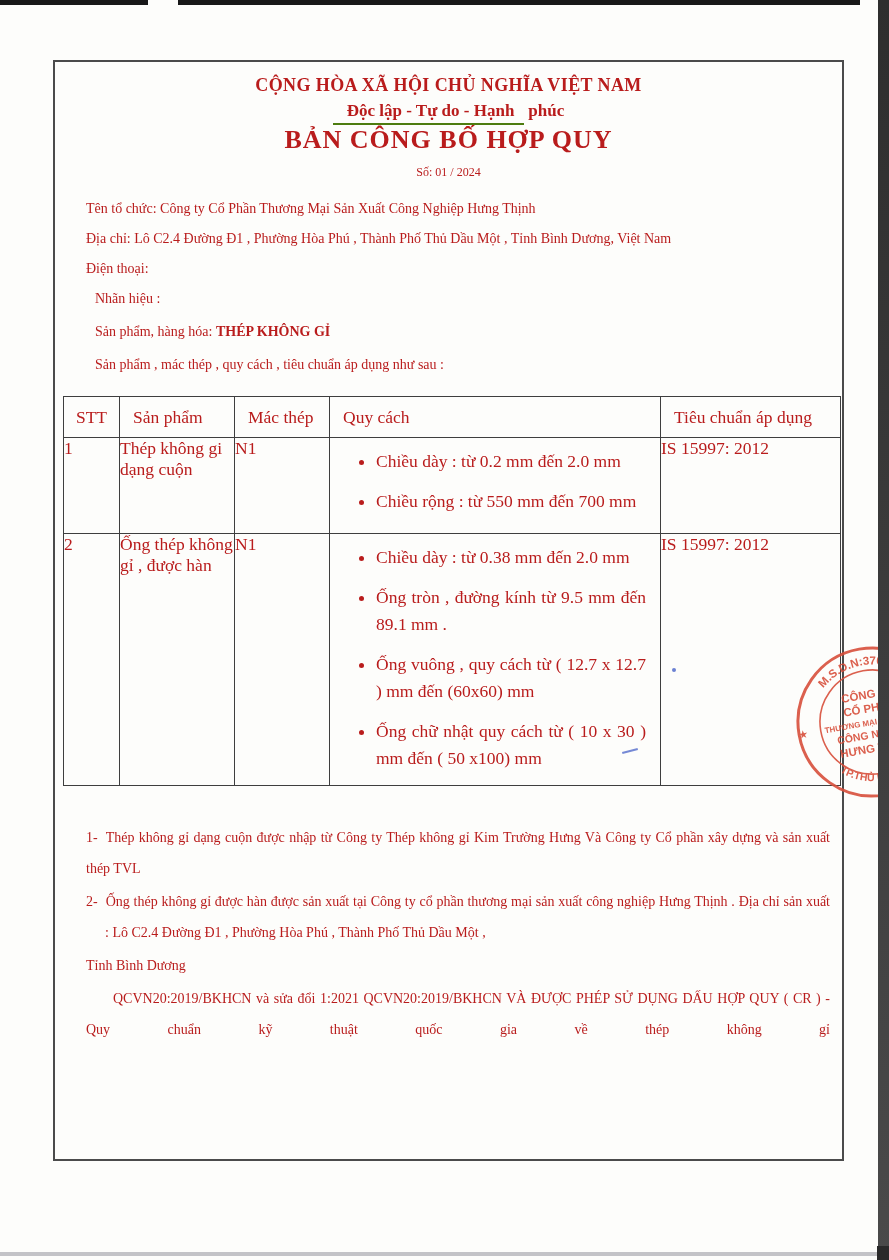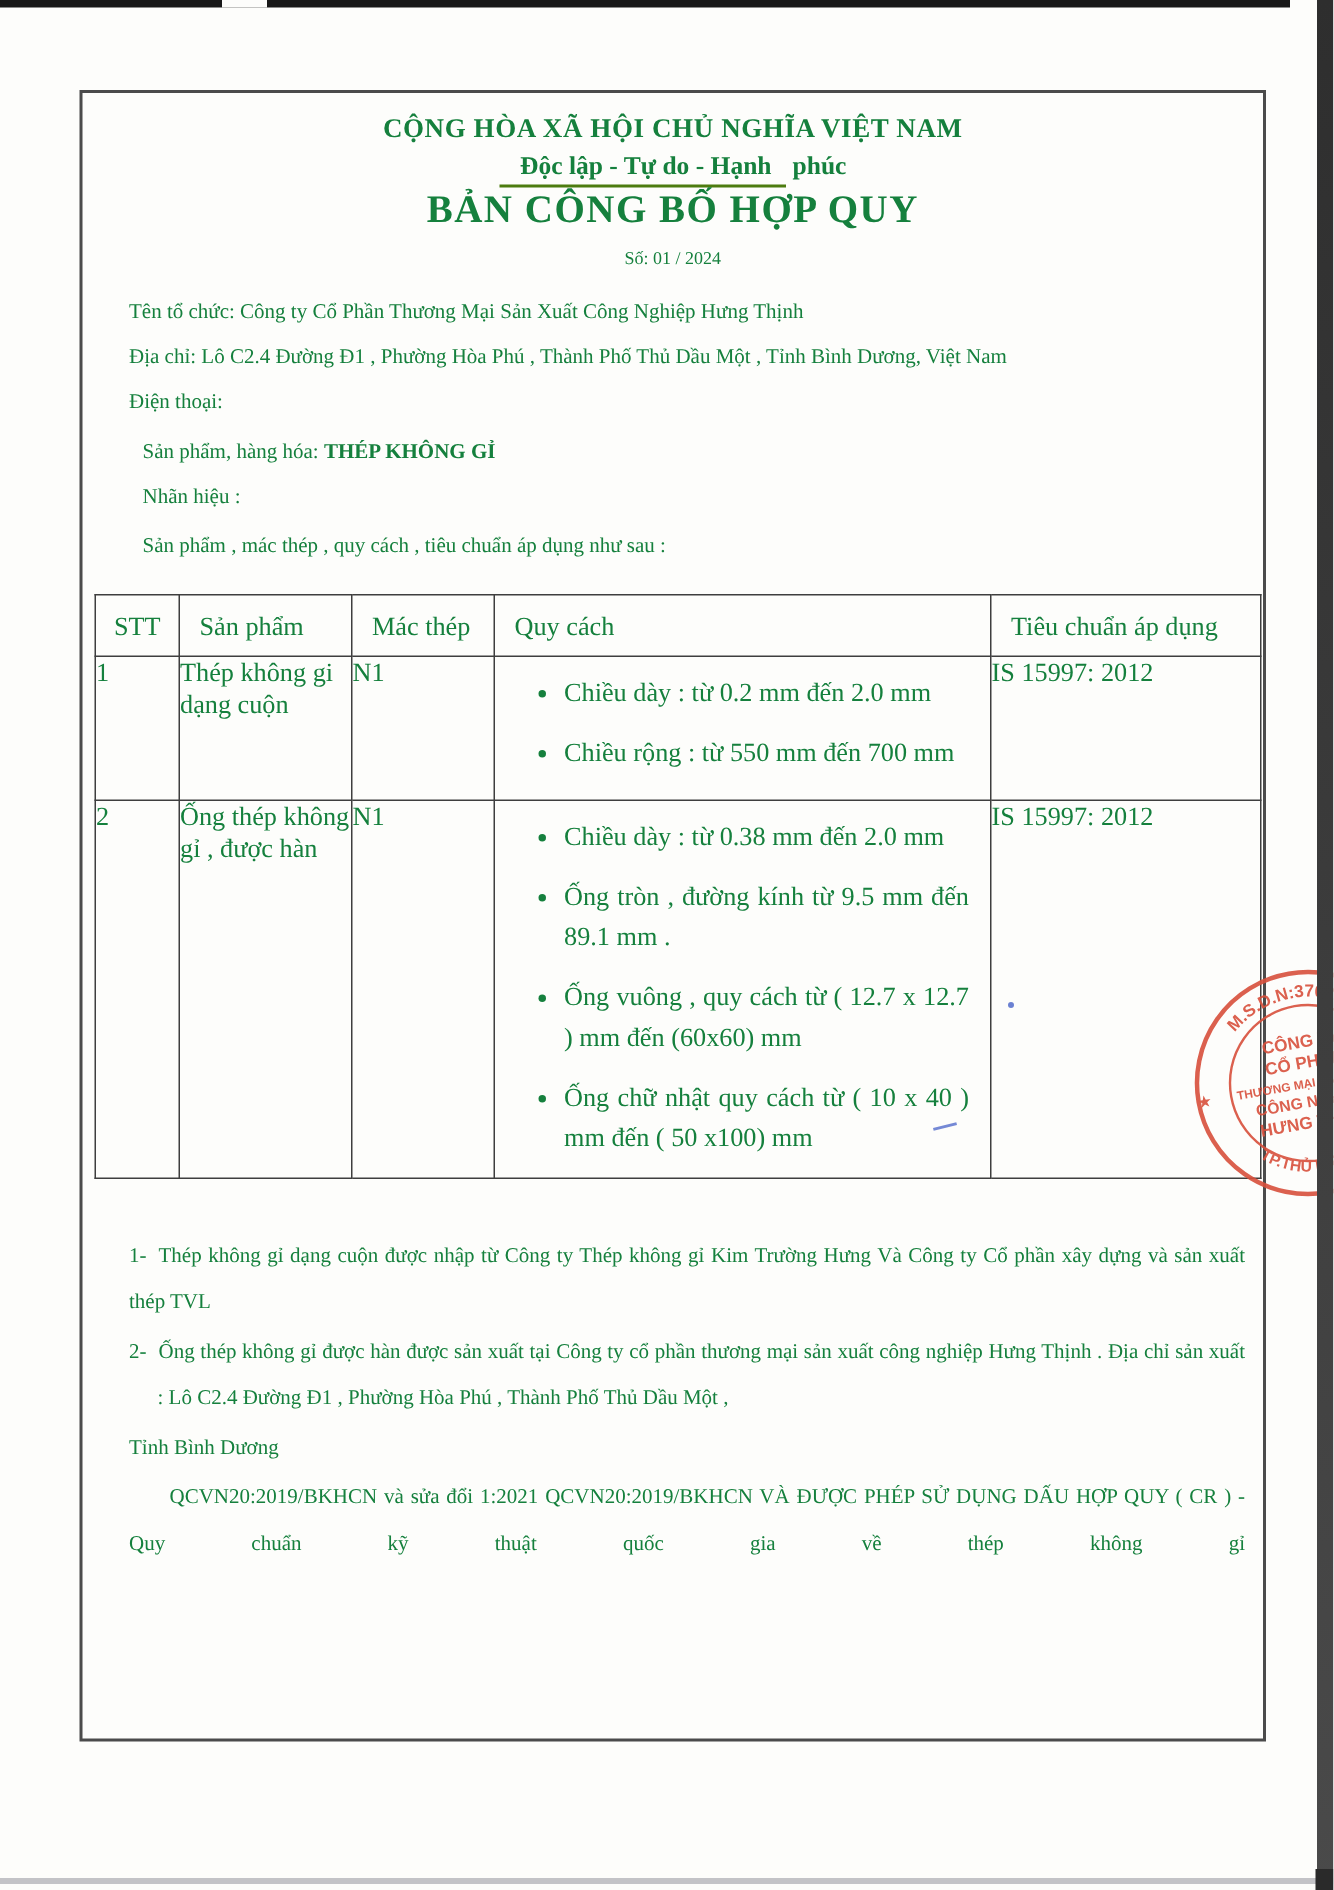--- a/index.html
+++ b/index.html
@@ -2,21 +2,21 @@
 <html lang="vi"><head>
 <meta charset="utf-8">
 <style>
   html,body{margin:0;padding:0;background:#e8e8e8;}
   .page{
     position:relative;
     width:889px;height:1260px;
     background:#fdfdfb;
     overflow:hidden;
     font-family:"Liberation Serif","DejaVu Serif",serif;
-    color:#15803d;
+    color:#b91c1c;
   }
   
   .scan-top{position:absolute;left:0;top:0;width:860px;height:5px;background:#181818;}
   .scan-top-gap{position:absolute;left:148px;top:0;width:30px;height:5px;background:#fdfdfb;}
   .scan-right{position:absolute;right:0;top:0;width:11px;height:1260px;background:linear-gradient(to bottom,#2e2e2e,#3f3f3f 60%,#4a4a4a);z-index:40;}
   .scan-bottom{position:absolute;left:0;top:1252px;width:889px;height:4px;background:#c3c3c7;z-index:41;}
   .scan-corner{position:absolute;right:0;top:1246px;width:12px;height:14px;background:#2a2a2a;z-index:42;}
 
   
   .frame{
@@ -106,22 +106,22 @@
       <div class="nat-title">CỘNG HÒA XÃ HỘI CHỦ NGHĨA VIỆT NAM</div>
       <div class="motto"><span class="ul">Độc lập - Tự do - Hạnh</span><span class="tail">phúc</span></div>
       <div class="doc-title">BẢN CÔNG BỐ HỢP QUY</div>
       <div class="doc-num">Số: 01 / 2024</div>
     </div>
 
     <div class="info">
       <p>Tên tổ chức: Công ty Cổ Phần Thương Mại Sản Xuất Công Nghiệp Hưng Thịnh</p>
       <p>Địa chỉ: Lô C2.4 Đường Đ1 , Phường Hòa Phú , Thành Phố Thủ Dầu Một , Tỉnh Bình Dương, Việt Nam</p>
       <p>Điện thoại:</p>
+      <p class="ind">Nhãn hiệu :</p>
       <p class="ind sp"><span>Sản phẩm, hàng hóa: </span><span class="b">THÉP KHÔNG GỈ</span></p>
-      <p class="ind">Nhãn hiệu :</p>
       <p class="ind sp">Sản phẩm , mác thép , quy cách , tiêu chuẩn áp dụng như sau :</p>
     </div>
 
     <table class="spec">
       <colgroup>
           <col class="c-stt">
           <col class="c-prod">
           <col class="c-grade">
           <col class="c-spec">
           <col class="c-std">
@@ -148,21 +148,21 @@
       </tr>
       <tr class="r2">
         <td class="ctr pad">2</td>
         <td class="pad jst">Ống thép không gỉ , được hàn</td>
         <td class="ctr pad">N1</td>
         <td>
           <ul class="specs">
             <li>Chiều dày : từ 0.38 mm đến 2.0 mm</li>
             <li>Ống tròn , đường kính từ 9.5 mm đến 89.1 mm .</li>
             <li>Ống vuông , quy cách từ ( 12.7 x 12.7 ) mm đến (60x60) mm</li>
-            <li>Ống chữ nhật quy cách từ ( 10 x 40 ) mm đến ( 50 x100) mm</li>
+            <li>Ống chữ nhật quy cách từ ( 10 x 30 ) mm đến ( 50 x100) mm</li>
           </ul>
         </td>
         <td class="pad">IS 15997: 2012</td>
       </tr>
     </tbody>
       </table>
 
     <div class="notes">
       <p><span class="marker">1-</span><span>Thép không gỉ dạng cuộn được nhập từ Công ty Thép không gỉ Kim Trường Hưng Và Công ty Cổ phần xây dựng và sản xuất thép TVL</span></p>
       <p class="hang"><span class="marker">2-</span><span>Ống thép không gỉ được hàn được sản xuất tại Công ty cổ phần thương mại sản xuất công nghiệp Hưng Thịnh . Địa chỉ sản xuất : Lô C2.4 Đường Đ1 , Phường Hòa Phú , Thành Phố Thủ Dầu Một ,</span></p>

